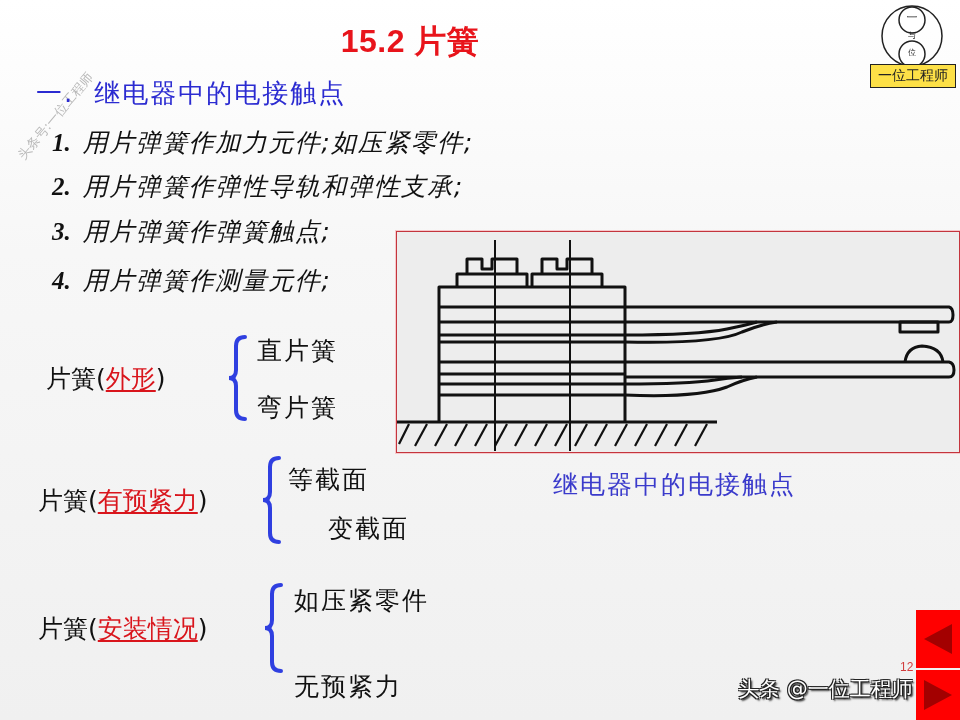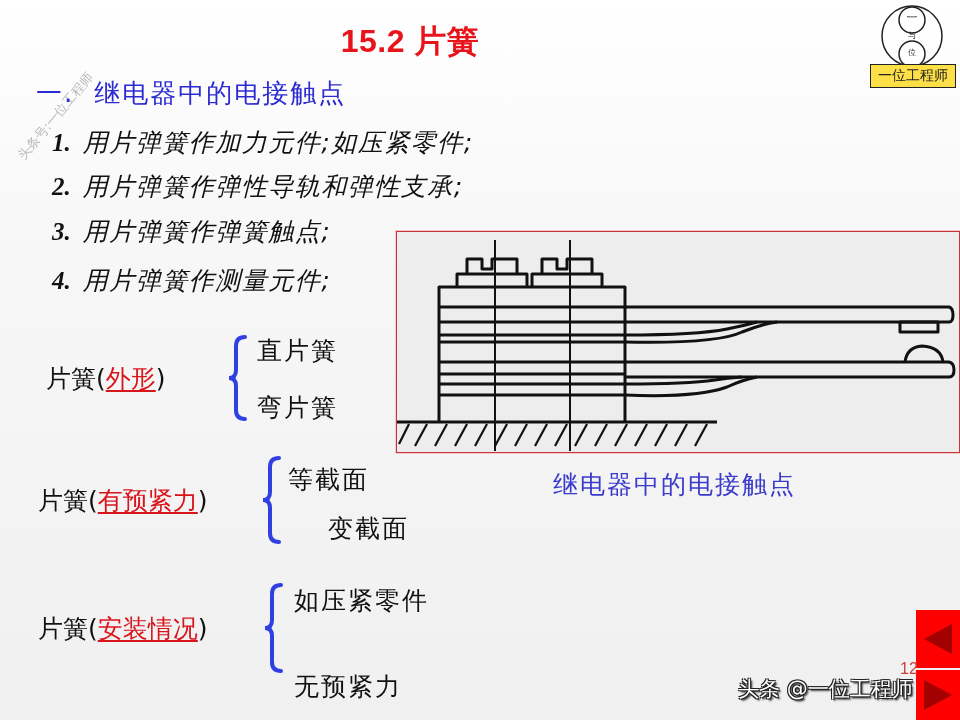--- a/index.html
+++ b/index.html
@@ -80,21 +80,21 @@
       font-size: 25px; letter-spacing: 2px; color: #111;
     }
 
     .nav-btn {
       left: 916px; width: 44px; height: 58px; background: #ff0000;
       display: flex; align-items: center; justify-content: center;
       cursor: pointer;
     }
     .page-num {
       left: 900px; top: 660px; font-family: "Liberation Sans", sans-serif;
-      font-size: 16px; color: #d23c3c;
+      font-size: 12px; color: #d23c3c;
     }
     .credit {
       left: 738px; top: 675px;
       font-family: "DejaVu Sans", sans-serif;
       font-size: 21px; color: #fff; white-space: nowrap;
       text-shadow: 1px 1px 0 #222, -1px 1px 0 #222, 1px -1px 0 #222, -1px -1px 0 #222, 2px 2px 2px #000;
     }
   </style>
 </head>
 <body>

